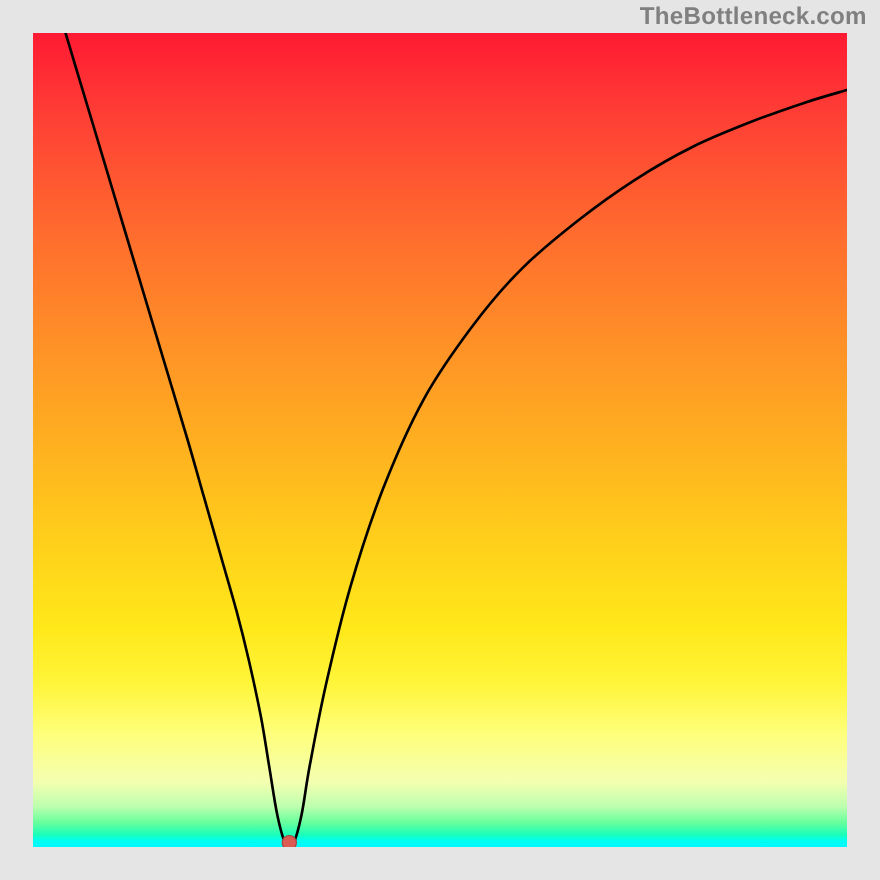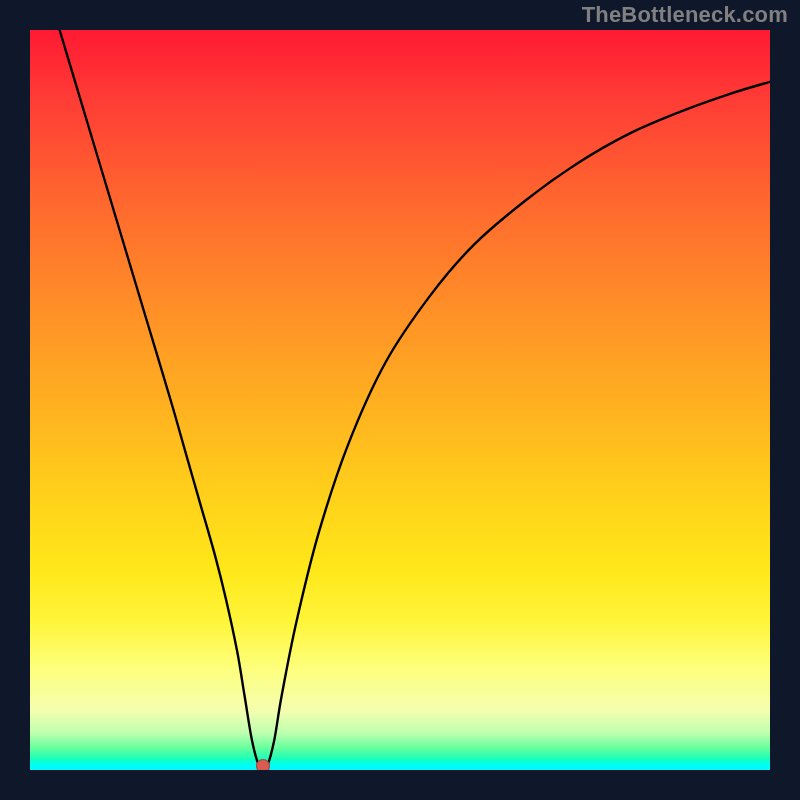--- a/index.html
+++ b/index.html
@@ -7,21 +7,21 @@
     padding: 0;
     width: 800px;
     height: 800px;
     background: #000;
     font-family: Arial, Helvetica, sans-serif;
   }
   .frame {
     position: relative;
     width: 800px;
     height: 800px;
-    background: #0f172a;
+    background: #e5e5e5;
   }
   .watermark {
     position: absolute;
     top: 2px;
     right: 12px;
     color: #808080;
     font-size: 22px;
     font-weight: 600;
     letter-spacing: 0.2px;
     z-index: 10;

